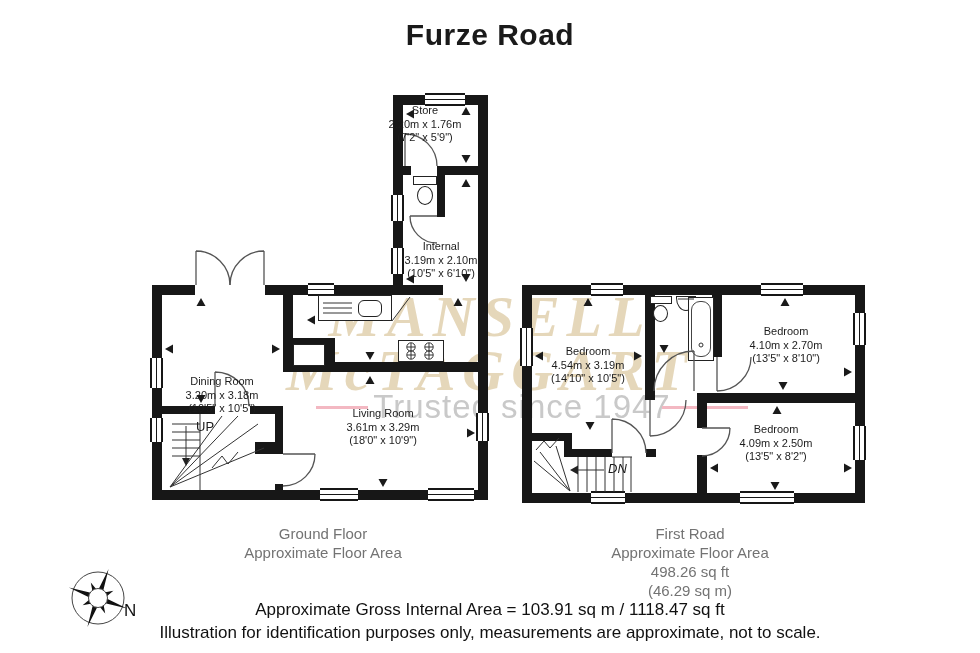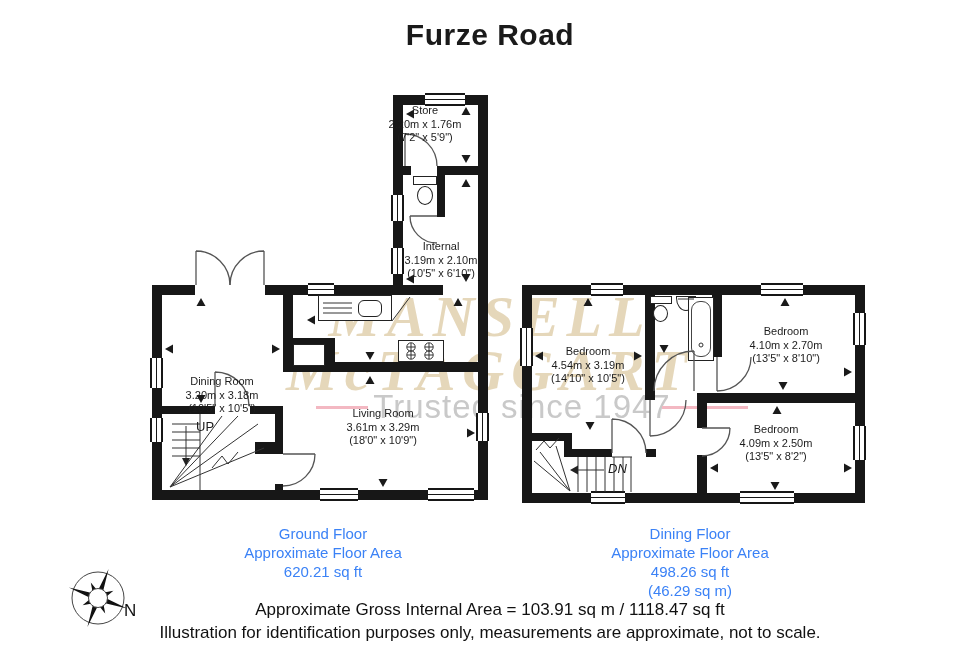--- a/index.html
+++ b/index.html
@@ -21,21 +21,21 @@
   .fx{position:absolute;background:#fff;border:1.4px solid #222;box-sizing:border-box;z-index:3;}
   .fx.round{border-radius:6px;}
   .fx.oval{border-radius:50%;}
   .fx.halfround{border-radius:0 0 55% 55%/0 0 95% 95%;}
   .fx.tub{border-radius:9px;border-color:#444;}
   #overlay{position:absolute;left:0;top:0;z-index:4;}
   
   .room-label{position:absolute;width:150px;text-align:center;font-size:11px;line-height:13.5px;
               color:#1c1c1c;z-index:5;}
   .stair-label{position:absolute;font-size:13px;color:#1c1c1c;z-index:5;}
-  .caption{position:absolute;width:260px;text-align:center;font-size:15px;line-height:19px;color:#3b82f6;z-index:5;}
+  .caption{position:absolute;width:260px;text-align:center;font-size:15px;line-height:19px;color:#737373;z-index:5;}
   #title{position:absolute;top:18px;left:0;width:100%;text-align:center;font-size:30px;
          font-weight:bold;letter-spacing:0.5px;z-index:5;}
   .footer-line{position:absolute;left:0;width:100%;text-align:center;font-size:17px;color:#111;z-index:5;}
   #compass{position:absolute;left:62px;top:560px;z-index:5;}
 </style>
 </head>
 <body>
 
 <div id="canvas">
 
@@ -216,24 +216,23 @@
     <div>4.09m x 2.50m</div>
     <div>(13'5" x 8'2")</div>
   </div>
 
   <div class="stair-label" style="left:196px;top:419px;">UP</div>
   <div class="stair-label" style="left:608px;top:461px;font-style:italic;">DN</div>
 
   <div class="caption" style="left:193px;top:524px;">
     <div>Ground Floor</div>
     <div>Approximate Floor Area</div>
-    <div>620.21 sq ft</div>
   </div>
   <div class="caption" style="left:560px;top:524px;">
-    <div>Dining Floor</div>
+    <div>First Road</div>
     <div>Approximate Floor Area</div>
     <div>498.26 sq ft</div>
     <div>(46.29 sq m)</div>
   </div>
 
   <svg id="compass" width="110" height="80">
     <circle cx="36" cy="38" r="26" fill="none" stroke="#444" stroke-width="1"></circle>
     <polygon fill="#111" points="46.6,8.9 40.7,32.8 51.4,30.8 43.0,37.7 65.1,48.6 41.2,42.7 43.2,53.4 36.3,45.0 25.4,67.1 31.3,43.2 20.6,45.2 29.0,38.3 6.9,27.4 30.8,33.3 28.8,22.6 35.7,31.0"></polygon>
     <circle cx="36" cy="38" r="9.5" fill="#fff" stroke="#444" stroke-width="1"></circle>
     <text x="62" y="56" font-size="17" fill="#111" font-family="Liberation Sans, sans-serif">N</text>

